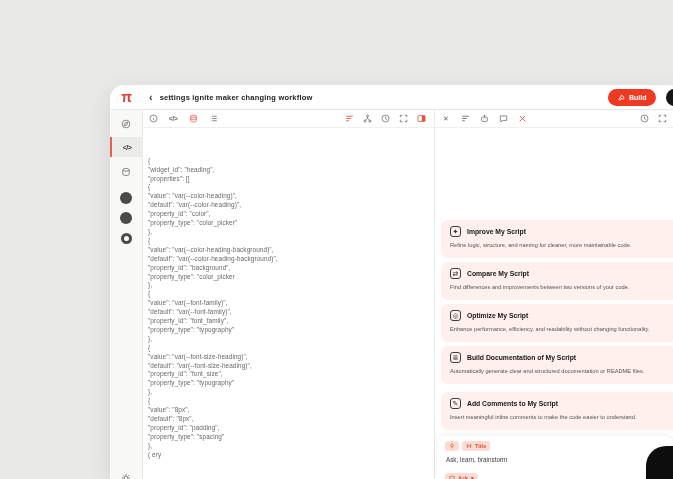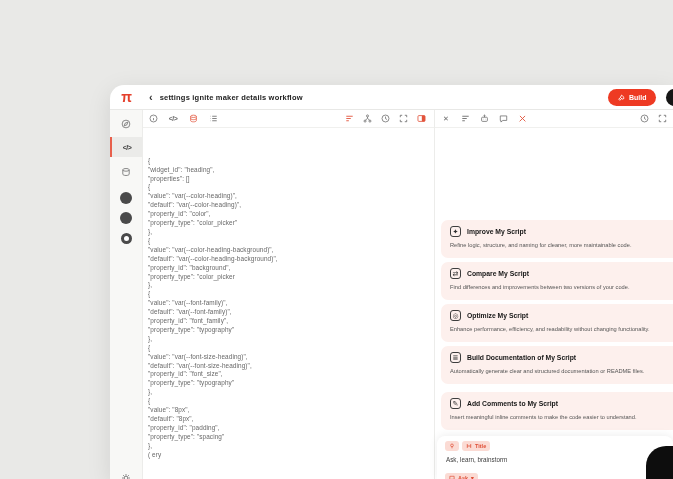--- a/index.html
+++ b/index.html
@@ -63,21 +63,21 @@
 </style>
 </head>
 <body>
 
 <div class="canvas">
   <div class="window">
 
     <div class="hdr">
       <div class="logo">π</div>
       <span class="back">‹</span>
-      <span class="ttl">settings ignite maker details workflow</span>
+      <span class="ttl">settings ignite maker changing workflow</span>
       <button class="build-btn">
         <span>
           <svg width="8" height="8" viewBox="0 0 14 14" fill="none" stroke="#fff" stroke-width="1.6">
             <path d="M8 2c2 1 4 3 4 6l-3 1-3-3 2-4z"></path>
               <path d="M6 6 3 9l2 2 3-3"></path>
           </svg>
         </span>
         <span>Build</span>
       </button>
       <button class="dark-btn"></button>

